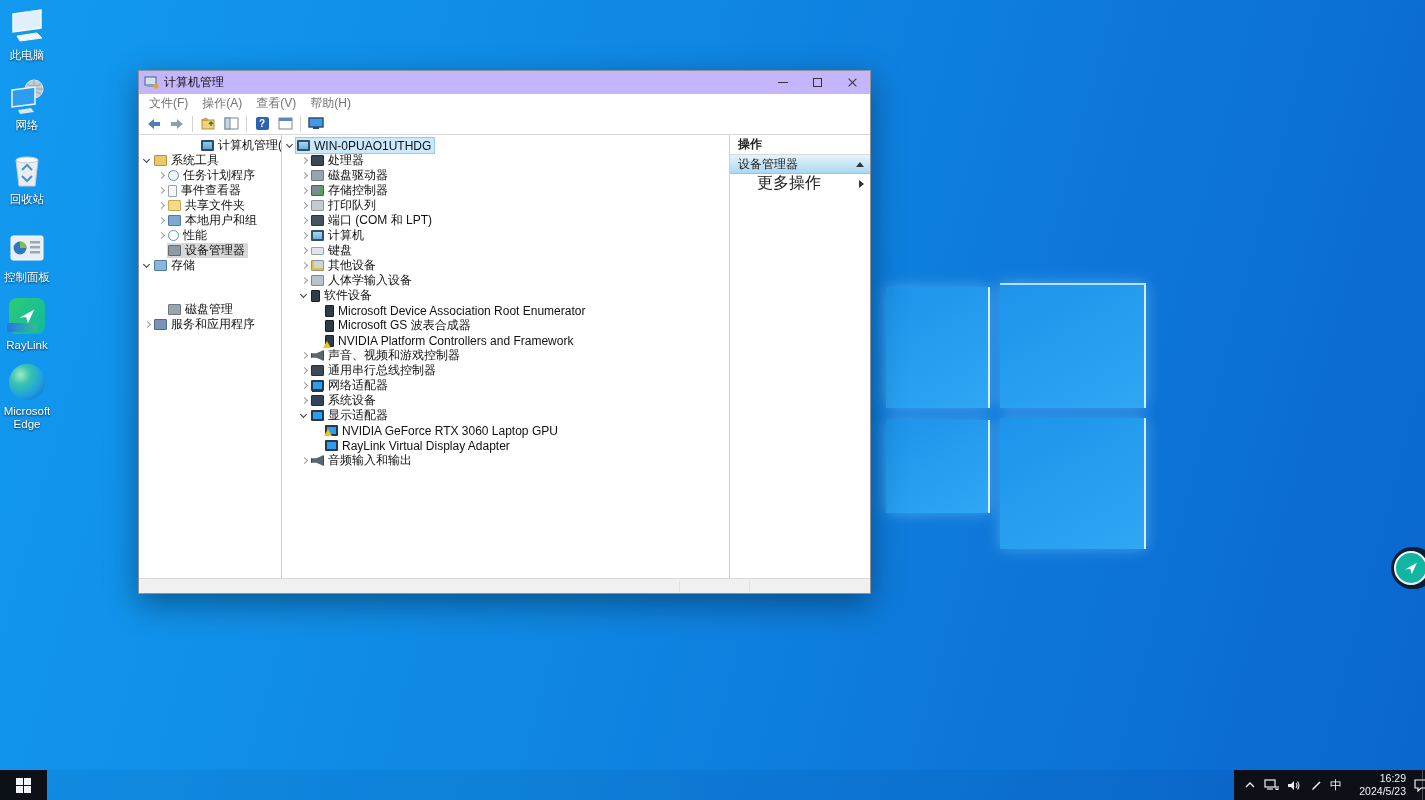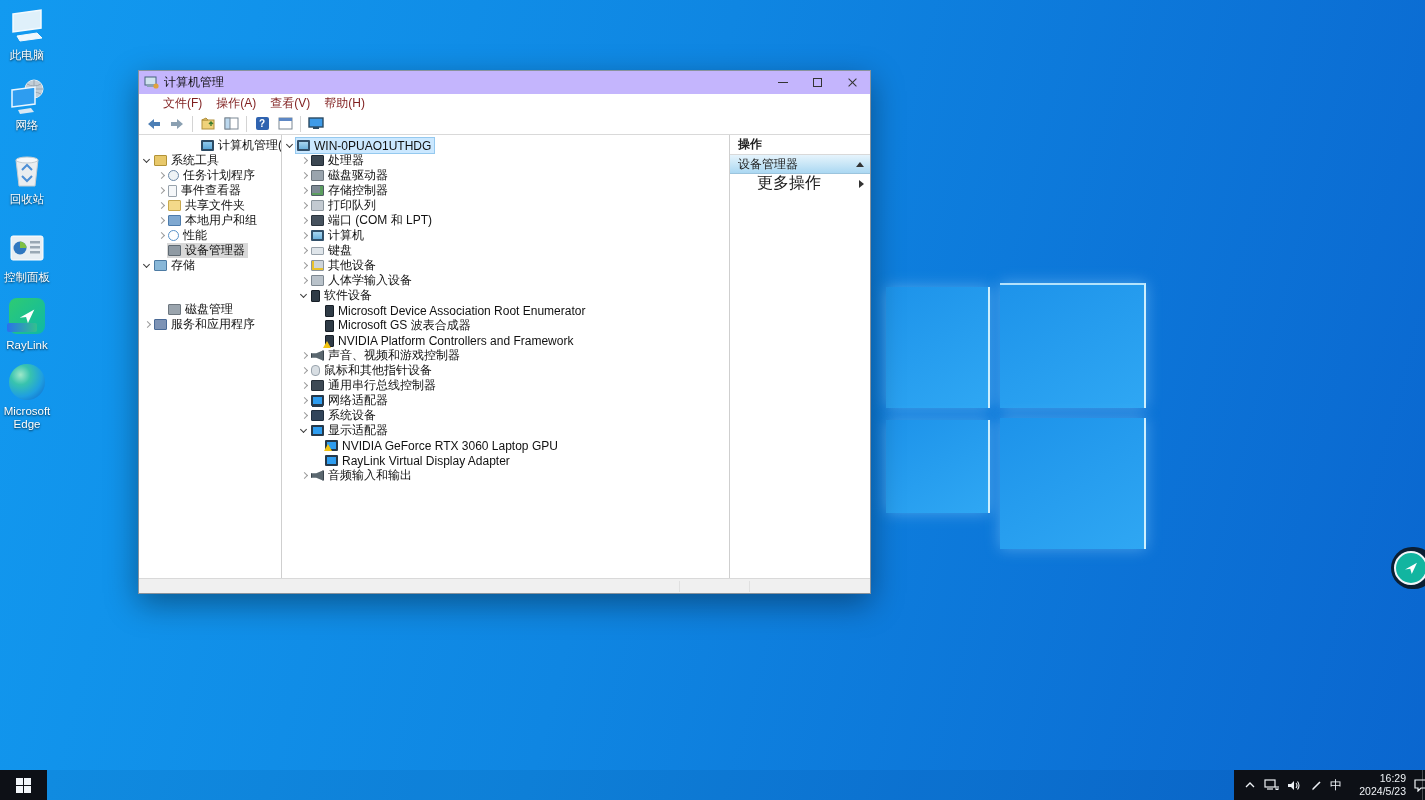--- a/index.html
+++ b/index.html
@@ -34,21 +34,21 @@
   .title-ic{width:15px;height:13px;margin-right:5px;flex:none;}
   .title-text{font-size:12px;color:#111;}
   .capbtns{margin-left:auto;display:flex;height:100%;}
   .capbtn{width:35px;height:100%;display:flex;align-items:center;justify-content:center;}
   .glyph-min{width:10px;height:1px;background:#333;}
   .glyph-max{width:9px;height:9px;border:1px solid #333;}
   .glyph-x{position:relative;width:11px;height:11px;}
   .glyph-x::before,.glyph-x::after{content:'';position:absolute;left:5px;top:0;width:1px;height:11px;background:#333;}
   .glyph-x::before{transform:rotate(45deg);} .glyph-x::after{transform:rotate(-45deg);}
 
-  .menubar{height:19px;display:flex;align-items:flex-end;padding-left:17px;font-size:12px;color:#7f1d1d;flex:none;}
+  .menubar{height:19px;display:flex;align-items:flex-end;padding-left:3px;font-size:12px;color:#737373;flex:none;}
   .menu-item{padding:1px 7px;}
 
   .toolbar{height:22px;display:flex;align-items:center;padding-left:5px;gap:3px;
     border-bottom:1px solid #d9d9d9;flex:none;}
   .tbtn{width:20px;height:18px;display:flex;align-items:center;justify-content:center;}
   .tsep{width:1px;height:16px;background:#d4d4d4;margin:0 2px;}
   .help-box{width:13px;height:13px;background:#2f63b0;color:#fff;font-size:10px;font-weight:bold;
     display:flex;align-items:center;justify-content:center;border-radius:2px;}
   .help-box::after{content:"?";}
 
@@ -458,27 +458,20 @@
         <div class="trow" style="padding-left: 17px;">
           <span class="chev c"></span>
           <span class="itembox">
             <span class="ti ic-snd"></span>
             <span>声音、视频和游戏控制器</span>
           </span>
         </div>
         <div class="trow" style="padding-left: 17px;">
           <span class="chev c"></span>
           <span class="itembox">
-            <span class="ti ic-mouse"></span>
-            <span>鼠标和其他指针设备</span>
-          </span>
-        </div>
-        <div class="trow" style="padding-left: 17px;">
-          <span class="chev c"></span>
-          <span class="itembox">
             <span class="ti ic-usb"></span>
             <span>通用串行总线控制器</span>
           </span>
         </div>
         <div class="trow" style="padding-left: 17px;">
           <span class="chev c"></span>
           <span class="itembox">
             <span class="ti ic-net"></span>
             <span>网络适配器</span>
           </span>

